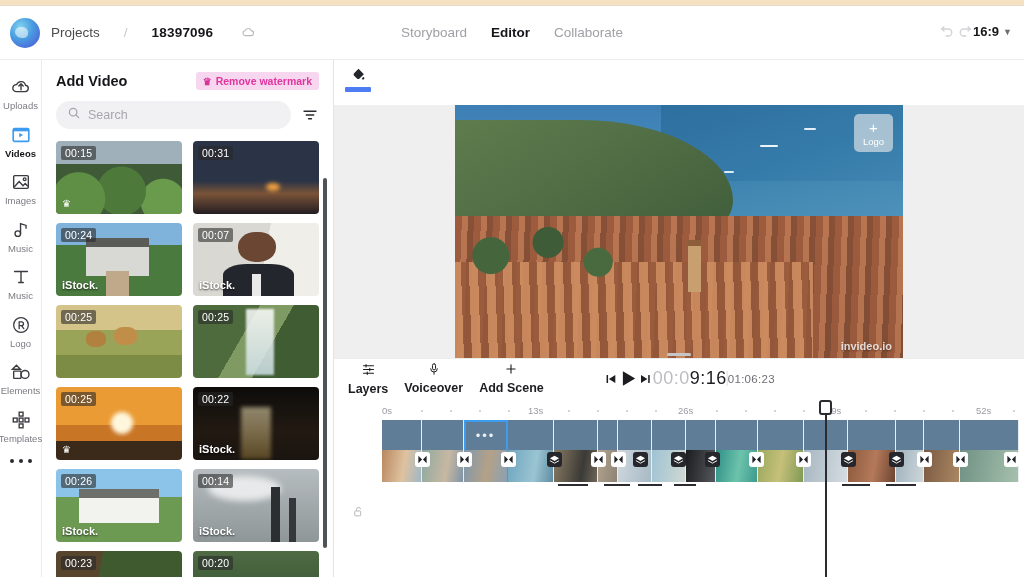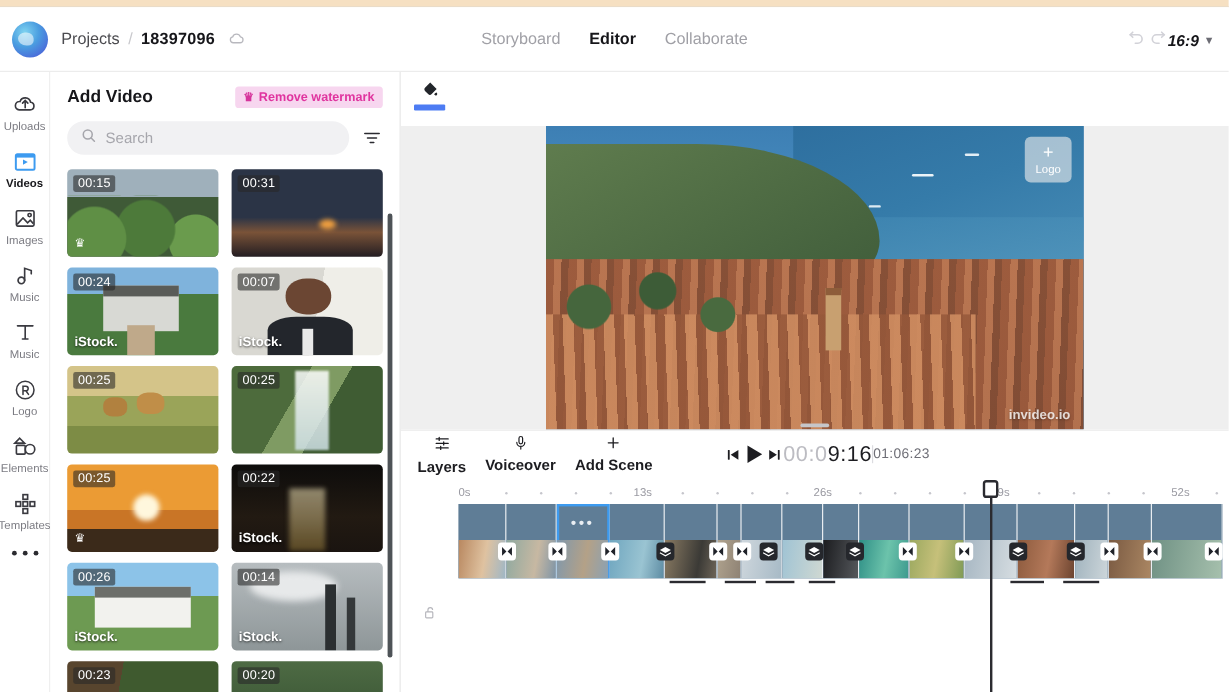--- a/index.html
+++ b/index.html
@@ -26,38 +26,38 @@
     width: 30px; height: 30px; margin-left: 10px; border-radius: 50%;
     background: radial-gradient(circle at 35% 30%, #7fd3f0 0%, #4a9de0 42%, #4b4fd6 100%);
     position: relative; flex: 0 0 auto;
   }
   .logo-mark:after {
     content: ""; position: absolute; left: 5px; top: 9px;
     width: 13px; height: 11px; border-radius: 50% 50% 40% 60%;
     background: rgba(255,255,255,.55);
   }
   .crumbs {
-    display: flex; align-items: flex-start; gap: 7px; margin-left: 11px;
+    display: flex; align-items: flex-start; gap: 24px; margin-left: 11px;
     font-size: 13.5px; color: #1d1d1f;
   }
   .crumb-projects { color: #4b4b4f; }
   .crumb-sep { color: #c9c9cd; }
   .crumb-id { font-weight: 700; color: #16161a; letter-spacing: .2px; }
   .cloud-ico { margin-left: 4px; color: #b8b8be; display: inline-flex; }
 
   .nav-tabs {
     position: absolute; left: 50%; transform: translateX(-50%);
     display: flex; align-items: center; gap: 24px;
     font-size: 13.5px;
   }
   .nav-tab { color: #a0a0a6; cursor: pointer; }
   .nav-tab.active { color: #16161a; font-weight: 700; }
 
   .header-right {
-    position: absolute; right: 12px; display: flex; align-items: flex-end;  font-style: italic;
+    position: absolute; right: 12px; display: flex; align-items: flex-start; 
   }
   .hist-btn { color: #d2d2d8; display: inline-flex; cursor: pointer; }
   .ratio { font-size: 13px; font-weight: 700; color: #16161a;
            display: flex; align-items: center; gap: 4px; cursor: pointer; }
   .ratio .chev { color: #6c6c74; font-size: 9px; }
 
   
   .rail {
     position: absolute; top: 60px; left: 0; width: 42px; height: 517px;
     background: #fff; border-right: 1px solid #ececec;

